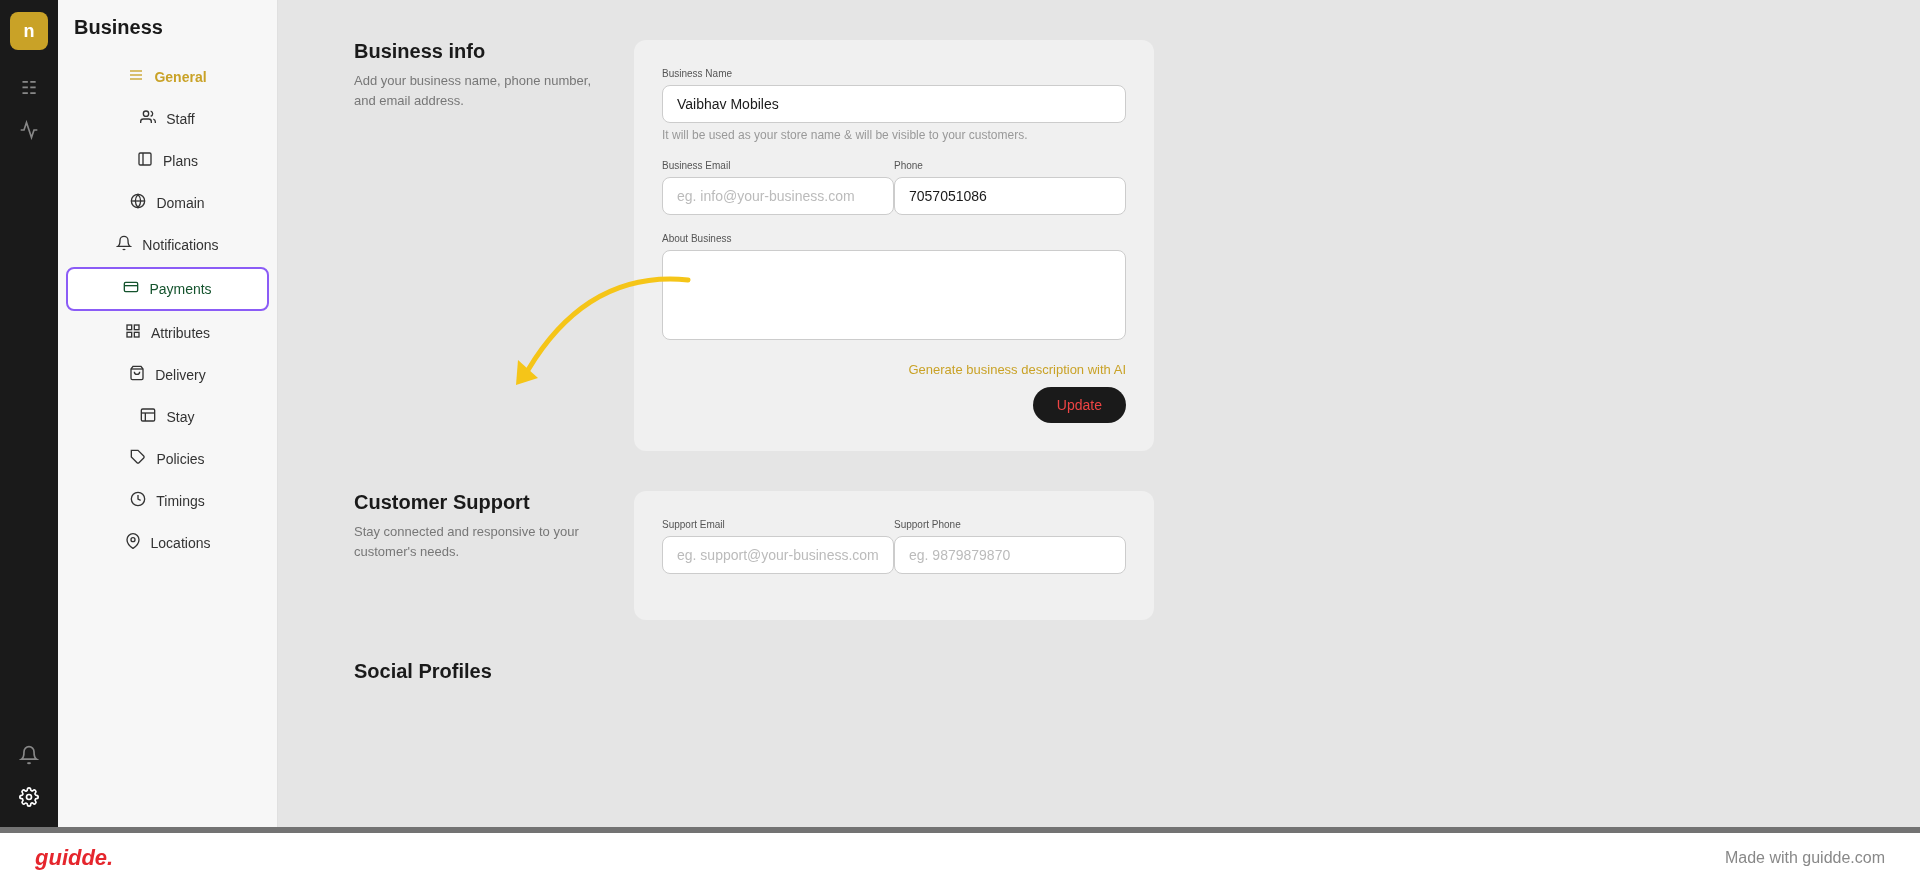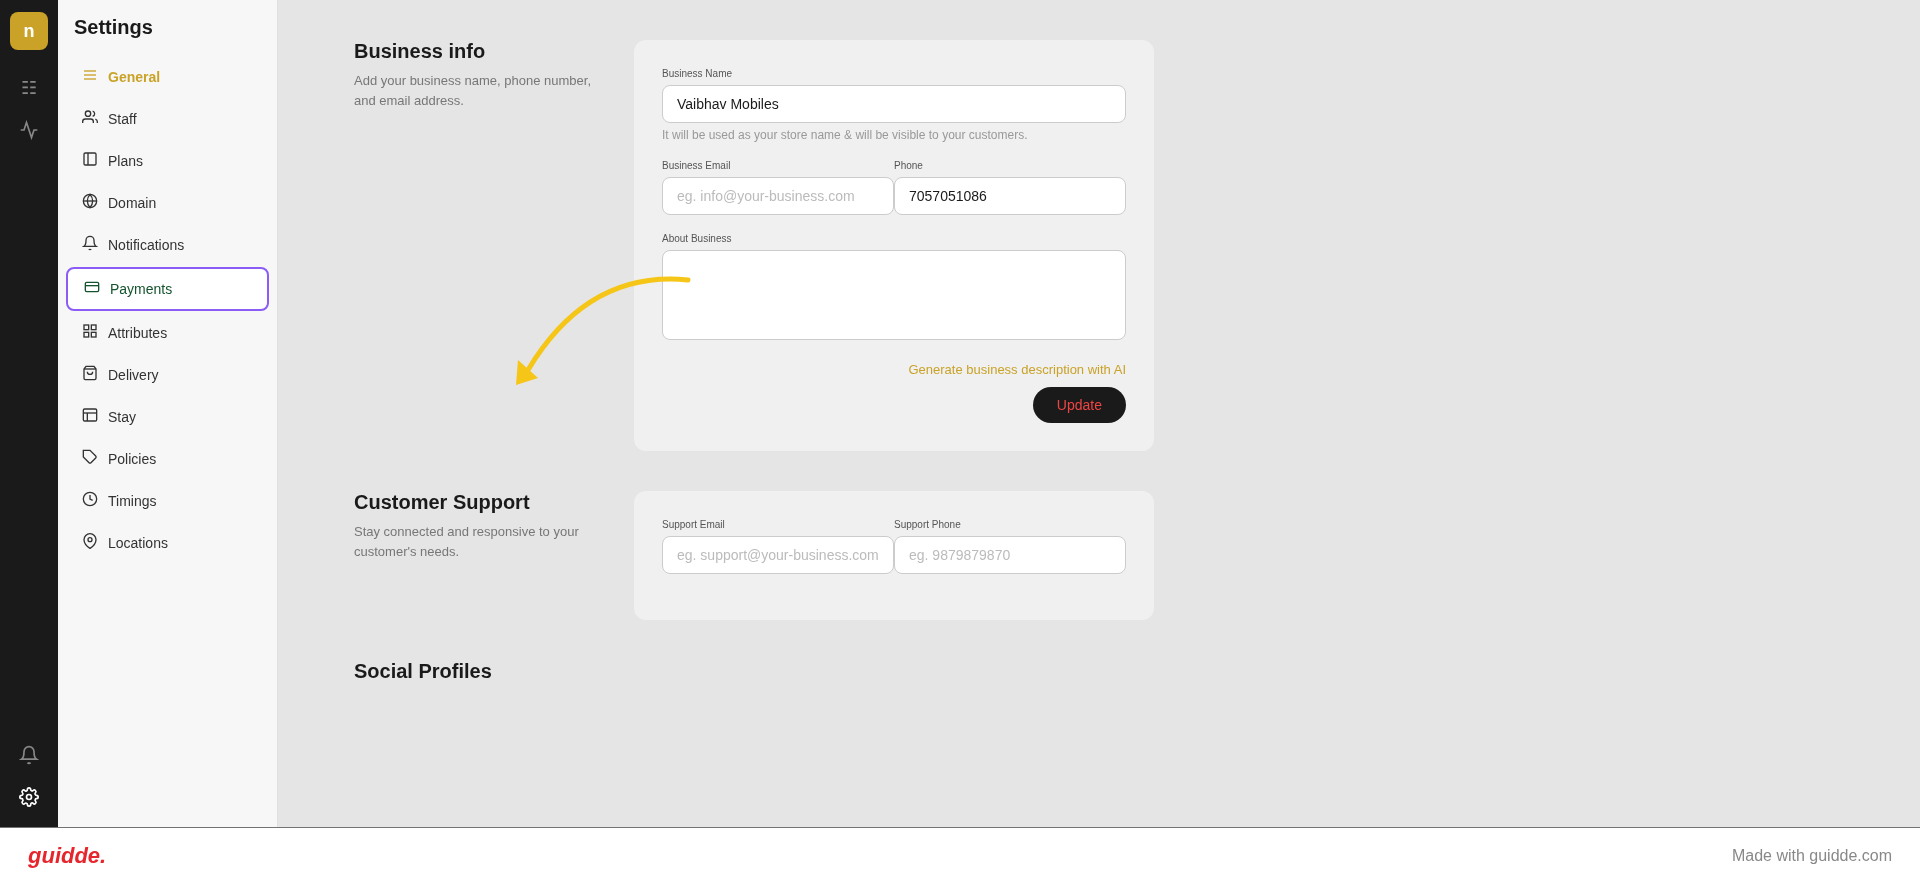--- a/index.html
+++ b/index.html
@@ -54,20 +54,21 @@
     .left-nav .nav-item {
       display: flex;
       align-items: center;
       gap: 10px;
       padding: 10px 16px;
       cursor: pointer;
       border-radius: 8px;
       margin: 2px 8px;
       font-size: 14px;
       color: #333;
+      justify-content: center;
     }
     .left-nav .nav-item .nav-icon-small { font-size: 16px; color: inherit; }
     .left-nav .nav-item.payments-item { background: #fff; border: 2px solid #8b5cf6; color: #14532d; font-weight: 500; }
     .left-nav .nav-item.general-item { color: #c9a227; font-weight: 600; }
 
     
     .main-content {
       flex: 1;
       padding: 40px 76px;
       overflow-y: auto;
@@ -146,22 +147,22 @@
       pointer-events: none;
     }
 
     
     .bottom-bar {
       height: 56px;
       background: #fff;
       display: flex;
       align-items: center;
       justify-content: space-between;
-      padding: 0 28px;
-      border-top: 1px solid #737373;
+      padding: 0 35px;
+      border-top: 6px solid #737373;
       flex-shrink: 0;
     }
     .bottom-bar .guidde-logo { color: #e5262d; font-size: 22px; font-weight: 700; font-style: italic; }
     .bottom-bar .made-with { font-size: 16px; color: #888; }
   </style>
 </head>
 <body>
 
 <div class="main-wrapper">
 
@@ -186,21 +187,21 @@
       <div class="nav-icon active">
         <svg width="20" height="20" viewBox="0 0 24 24" fill="none" stroke="currentColor" stroke-width="2">
             <circle cx="12" cy="12" r="3"></circle>
             <path d="M19.4 15a1.65 1.65 0 0 0 .33 1.82l.06.06a2 2 0 0 1-2.83 2.83l-.06-.06a1.65 1.65 0 0 0-1.82-.33 1.65 1.65 0 0 0-1 1.51V21a2 2 0 0 1-4 0v-.09A1.65 1.65 0 0 0 9 19.4a1.65 1.65 0 0 0-1.82.33l-.06.06a2 2 0 0 1-2.83-2.83l.06-.06A1.65 1.65 0 0 0 4.68 15a1.65 1.65 0 0 0-1.51-1H3a2 2 0 0 1 0-4h.09A1.65 1.65 0 0 0 4.6 9a1.65 1.65 0 0 0-.33-1.82l-.06-.06a2 2 0 0 1 2.83-2.83l.06.06A1.65 1.65 0 0 0 9 4.68a1.65 1.65 0 0 0 1-1.51V3a2 2 0 0 1 4 0v.09a1.65 1.65 0 0 0 1 1.51 1.65 1.65 0 0 0 1.82-.33l.06-.06a2 2 0 0 1 2.83 2.83l-.06.06A1.65 1.65 0 0 0 19.4 9a1.65 1.65 0 0 0 1.51 1H21a2 2 0 0 1 0 4h-.09a1.65 1.65 0 0 0-1.51 1z"></path>
           </svg>
       </div>
     </div>
   </div>
 
   <div class="left-nav">
-    <div class="page-title">Settings</div>
+    <div class="page-title">Business</div>
 
     <div class="nav-item general-item">
       <span class="nav-icon-small">
         <svg width="16" height="16" viewBox="0 0 24 24" fill="none" stroke="currentColor" stroke-width="2">
             <line x1="3" y1="12" x2="21" y2="12"></line>
             <line x1="3" y1="6" x2="21" y2="6"></line>
             <line x1="3" y1="18" x2="21" y2="18"></line>
           </svg>
       </span>
       <span>General</span>

